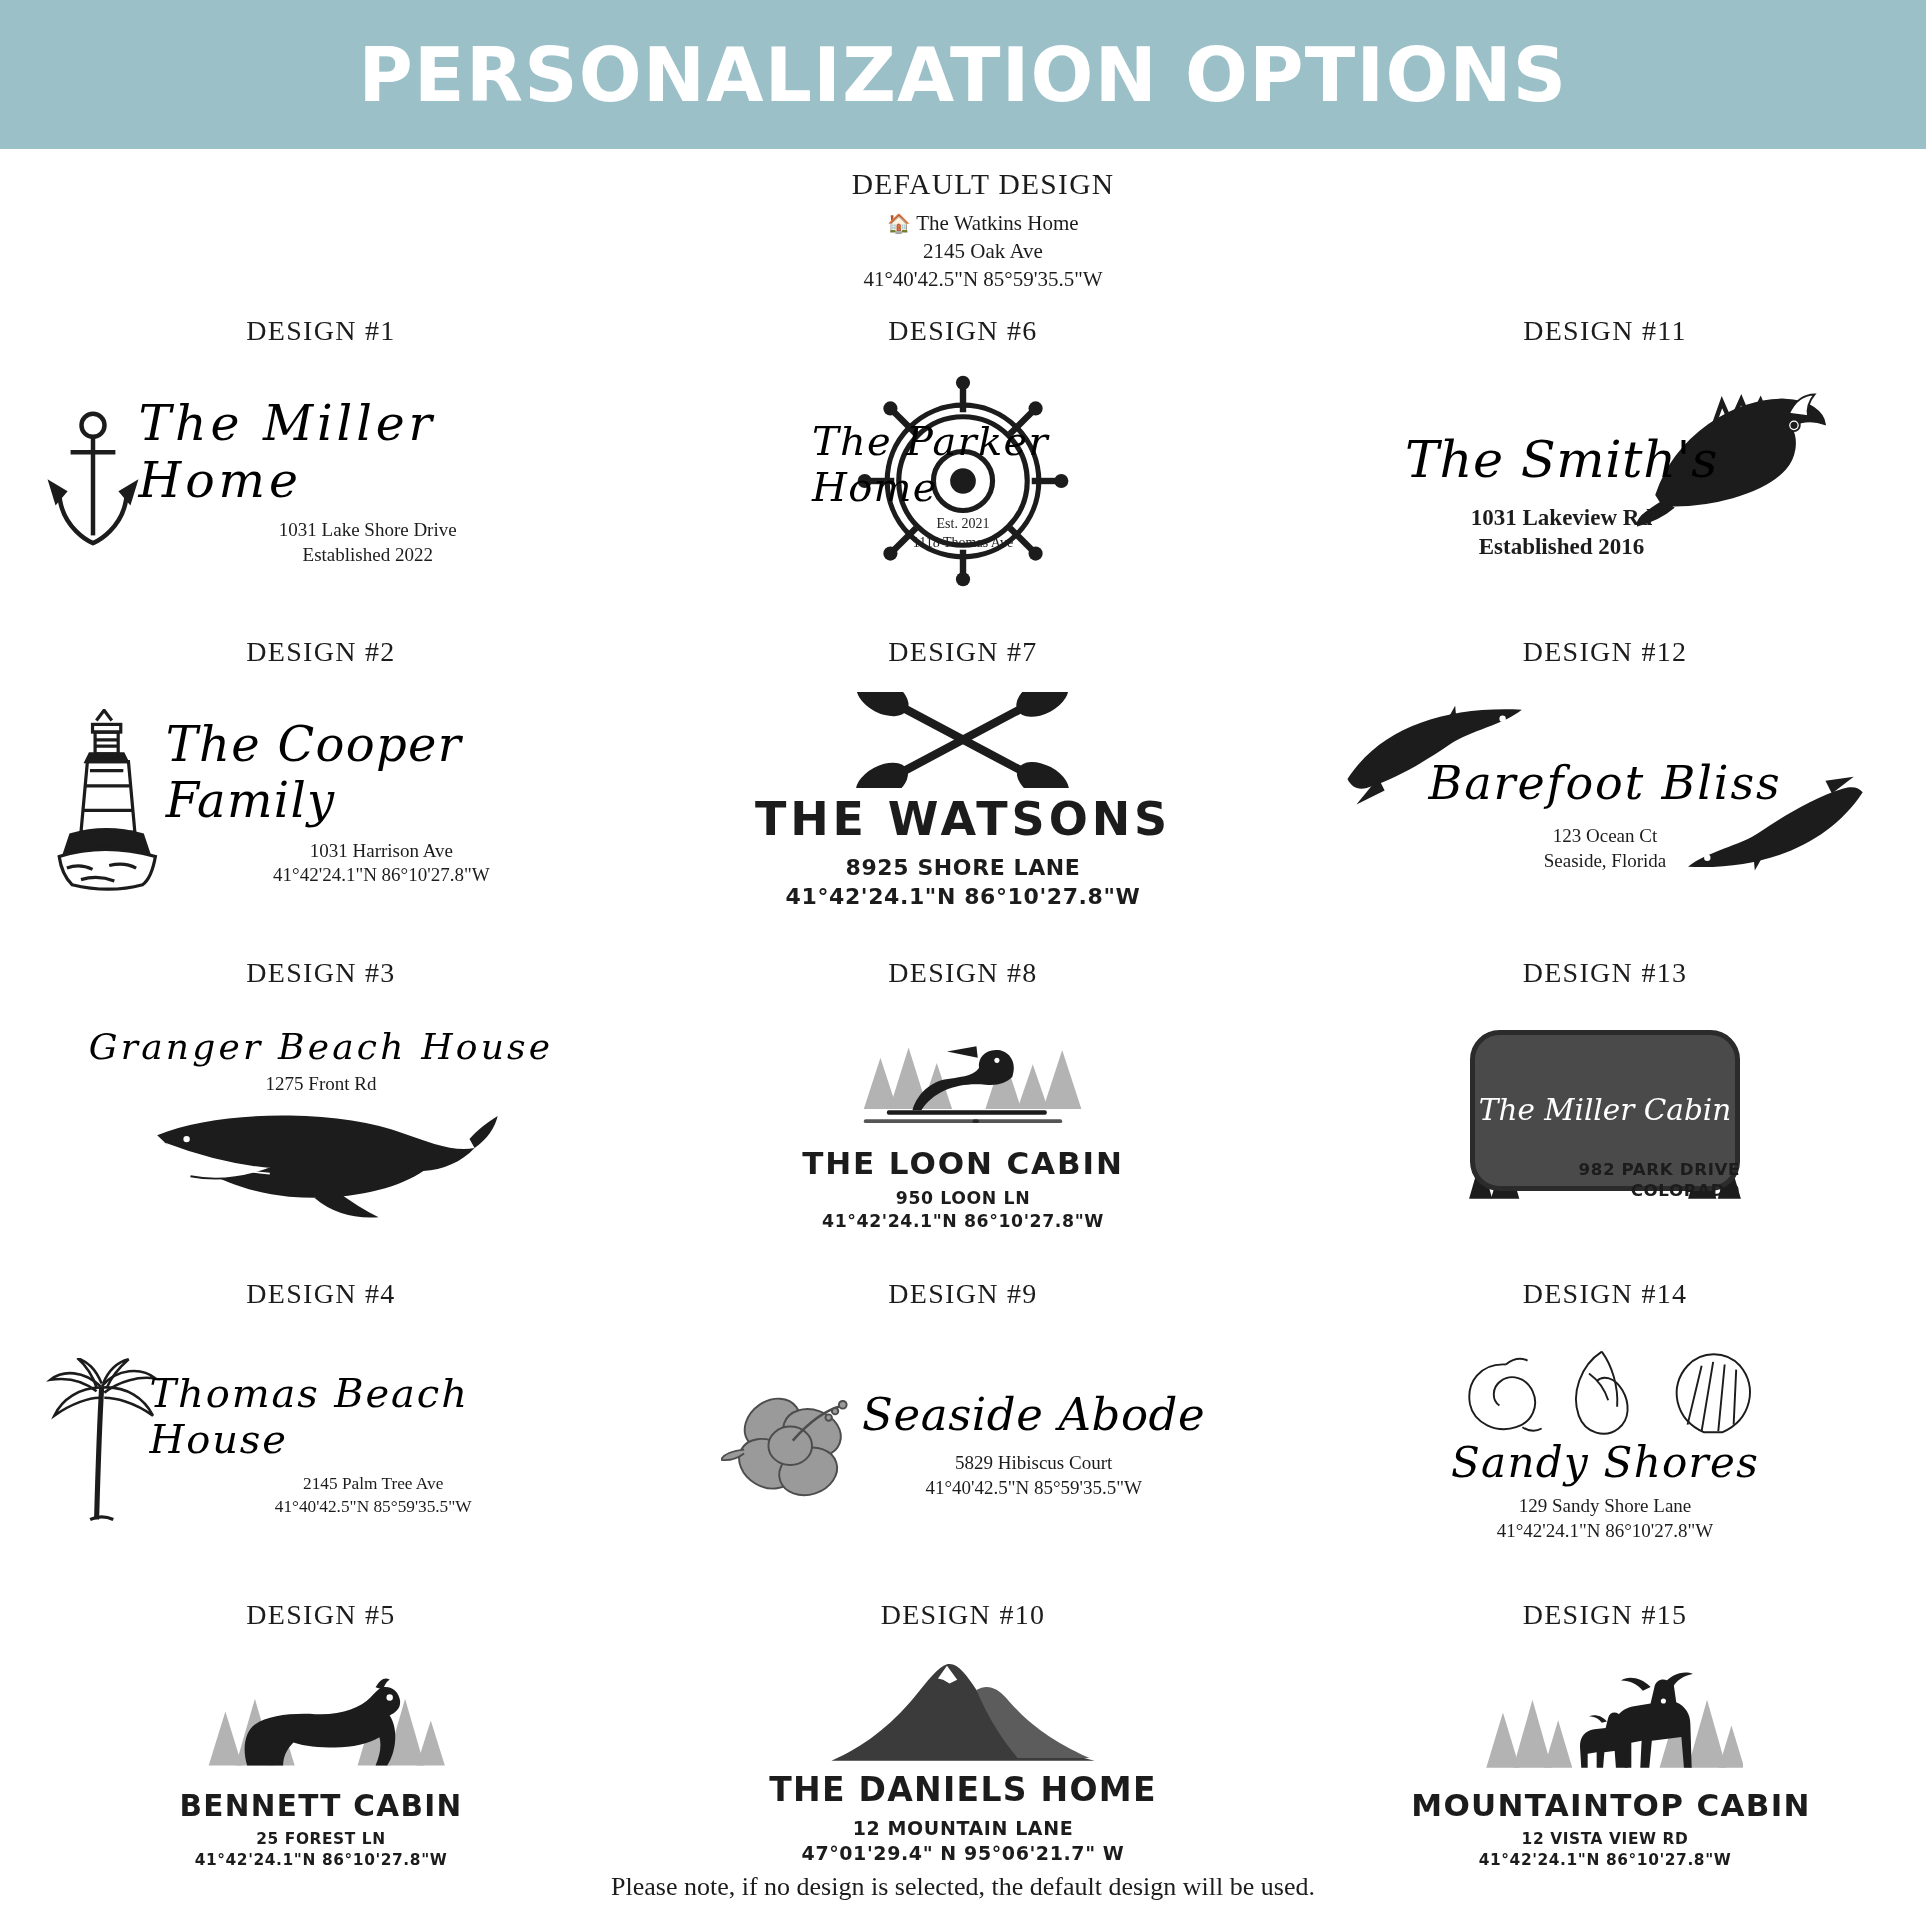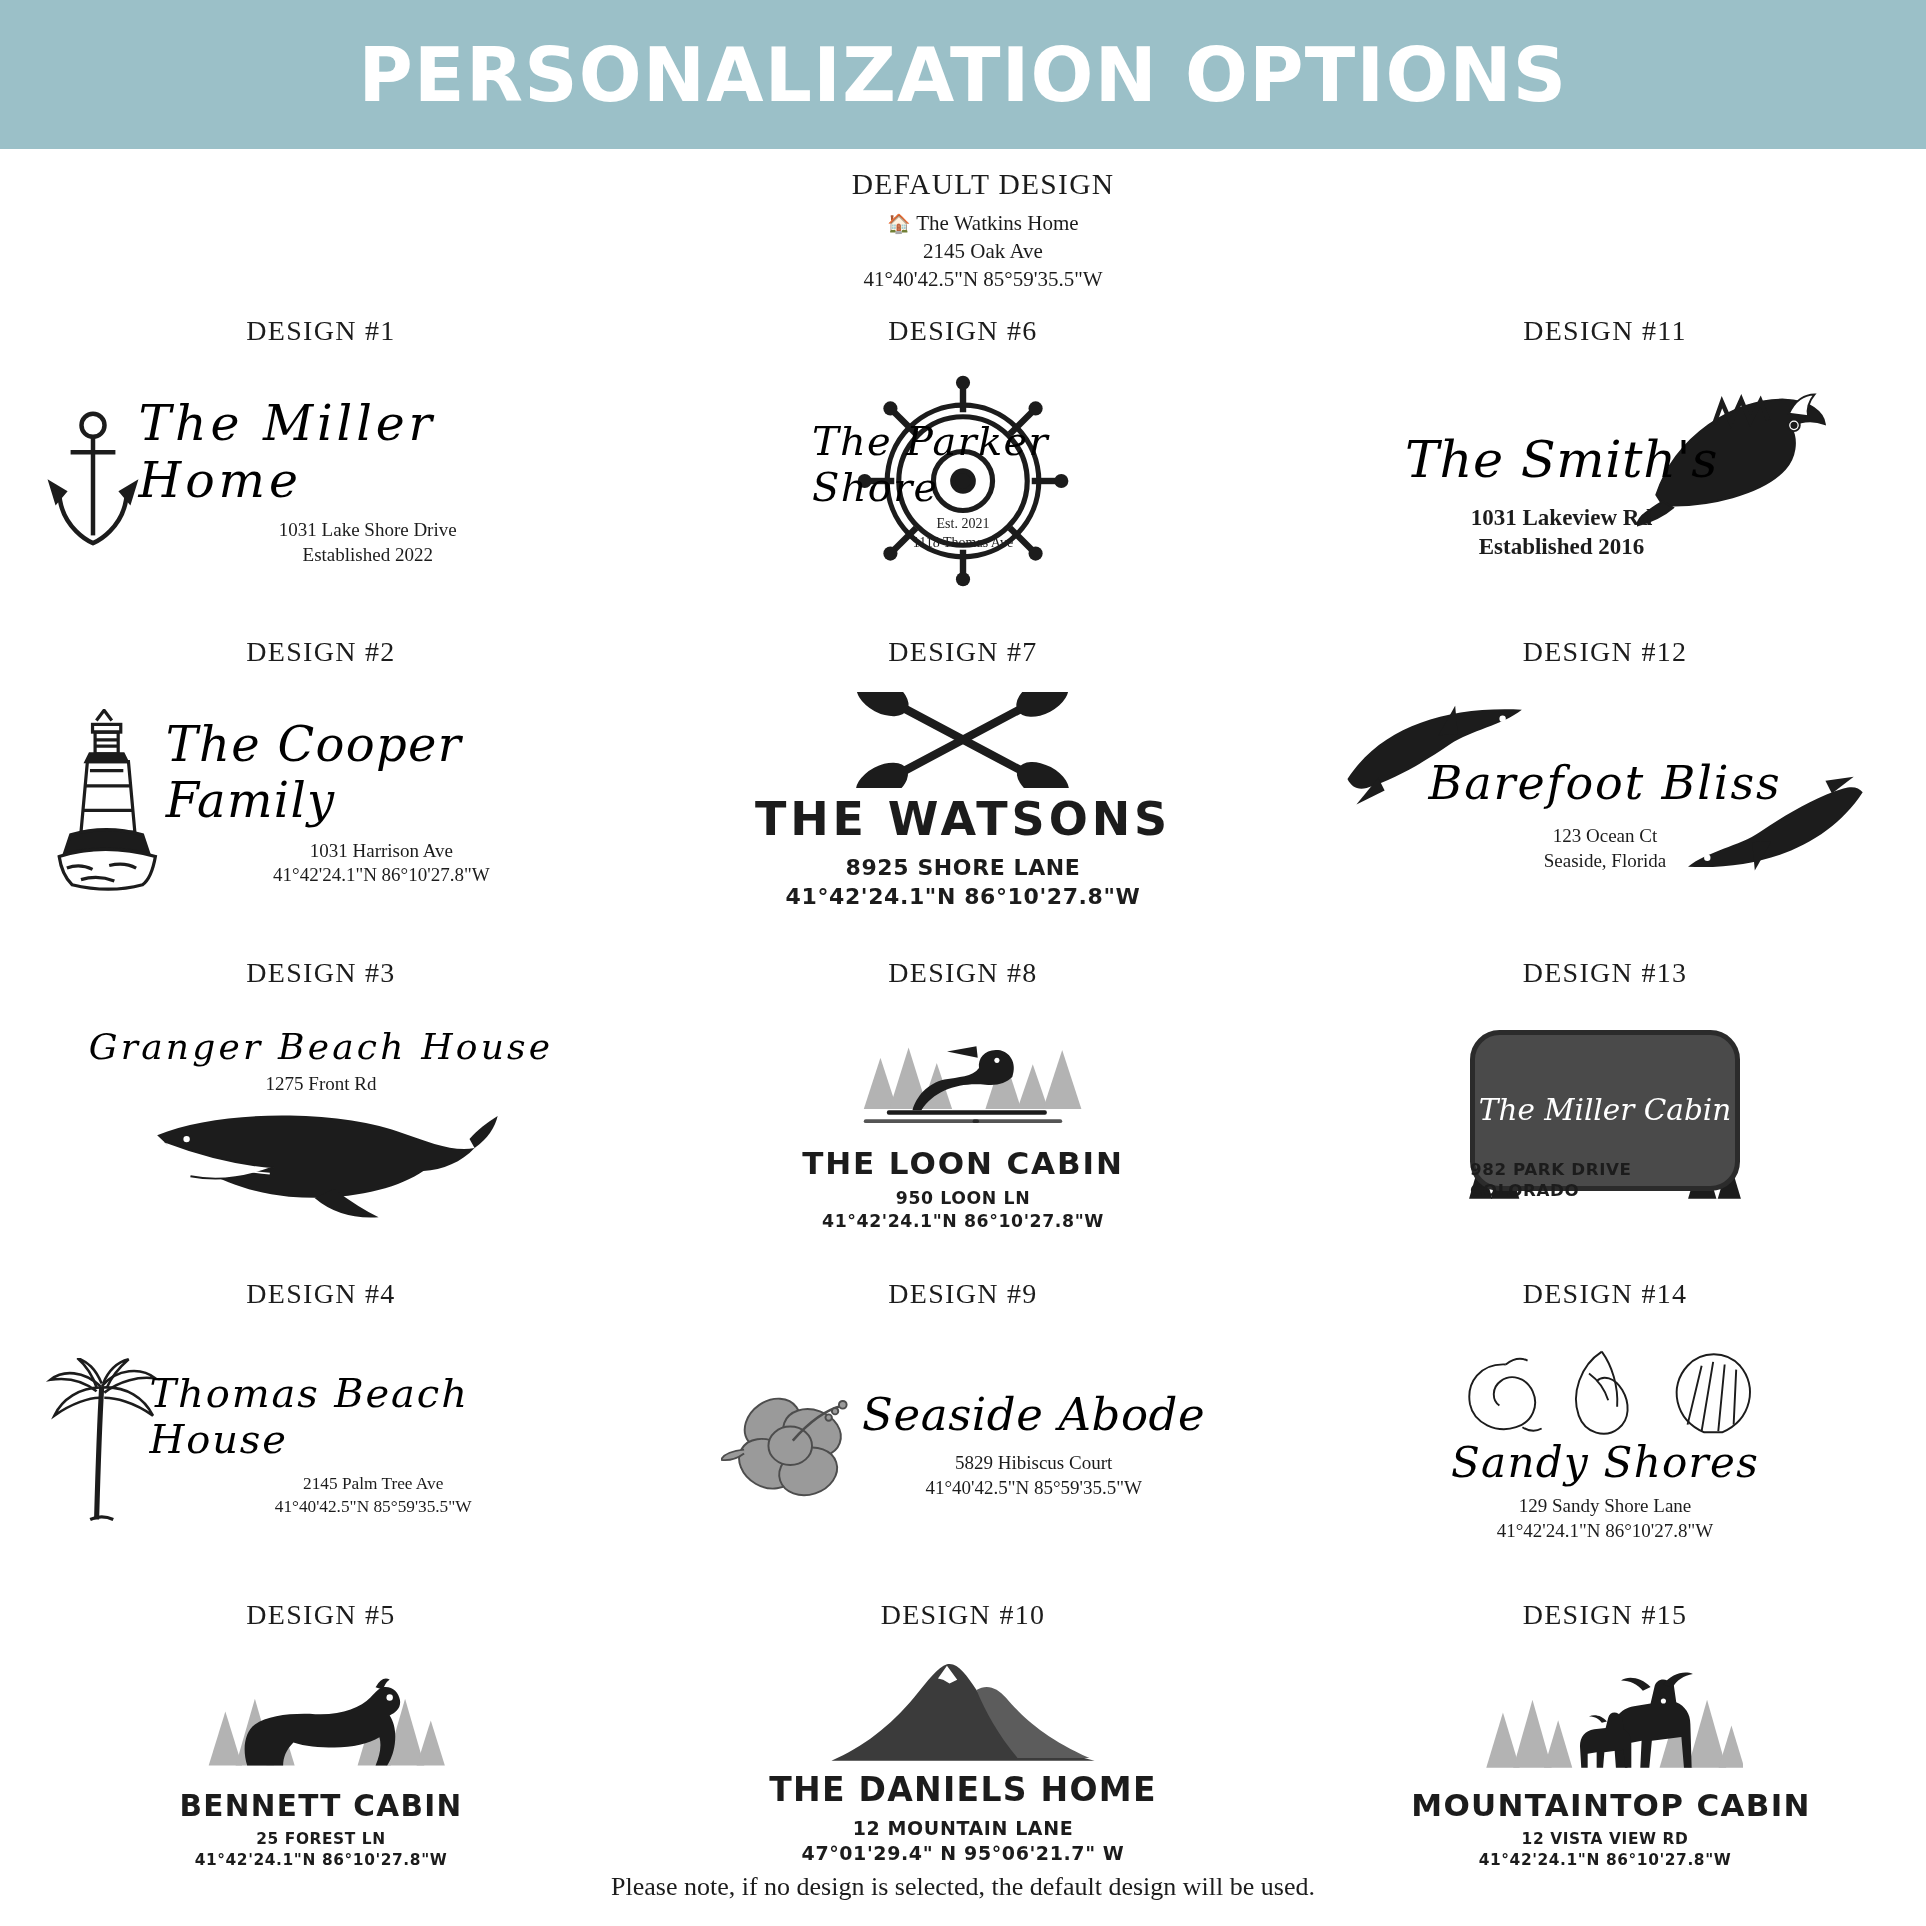--- a/index.html
+++ b/index.html
@@ -166,21 +166,21 @@
     font-size: 29.5px;
     line-height: 1.2;
     text-align: center;
   }
   .sign-sub {
     font-family: "DejaVu Sans", sans-serif;
     font-weight: bold;
     font-size: 16.7px;
     letter-spacing: 0.6px;
     line-height: 1.3;
-    text-align: left;
+    text-align: right;
     color: #1c1c1c;
     margin-top: 7.7px;
   }
   svg { display: block; }
 </style>
 </head>
 <body>
 
 <div class="page">
 
@@ -256,21 +256,21 @@
                     <circle cx="318" cy="165" r="11"></circle>
                   <circle cx="52" cy="52" r="11"></circle>
                     <circle cx="278" cy="278" r="11"></circle>
                   <circle cx="278" cy="52" r="11"></circle>
                     <circle cx="52" cy="278" r="11"></circle>
                 </g>
               </g>
             </svg>
           </span>
           <div class="col" style="position:absolute;left:50%;top:52%;transform:translate(-50%,-50%);width:302px;">
-            <div class="script d6-name">The Parker Shore</div>
+            <div class="script d6-name">The Parker Home</div>
             <div class="addr" style="font-size:14px;margin-top:5.1px;">
               <div>Est. 2021</div>
               <div>1118 Thomas Ave</div>
             </div>
           </div>
         </div>
       </div>
     </div>
 
     <div class="cell">

